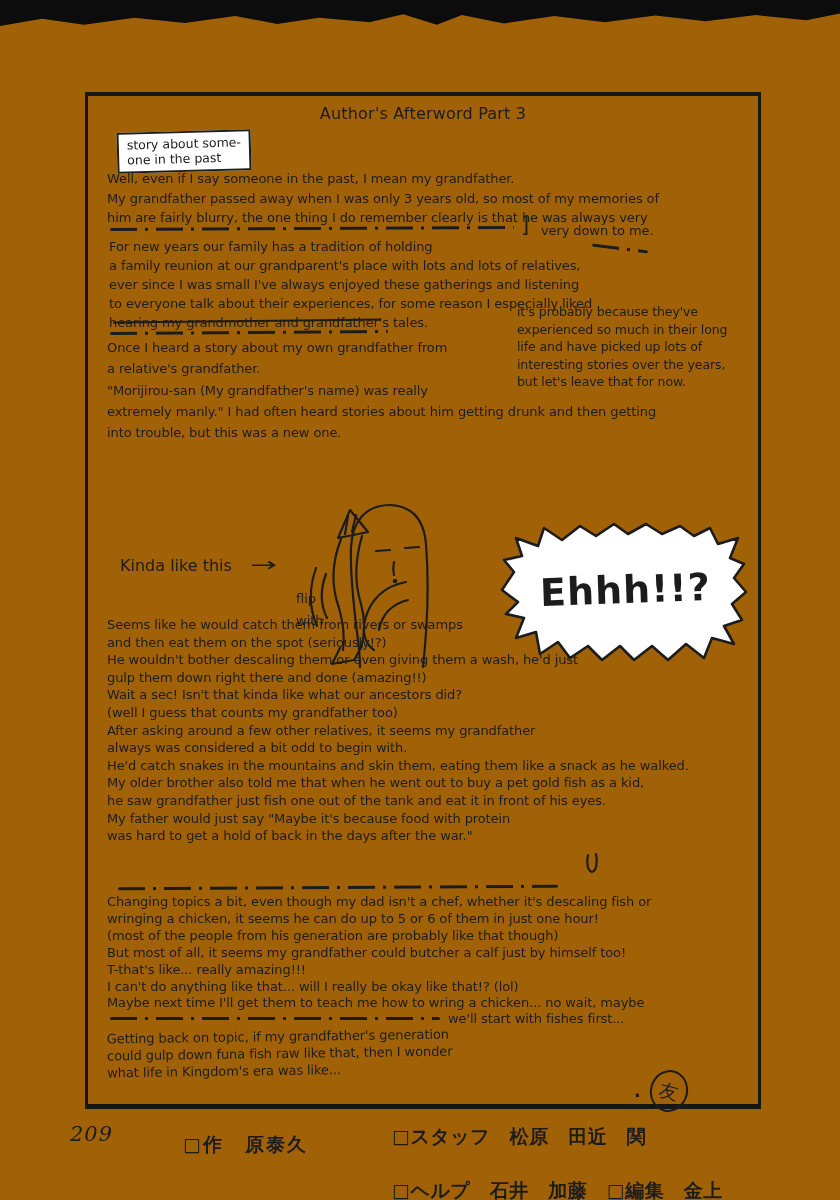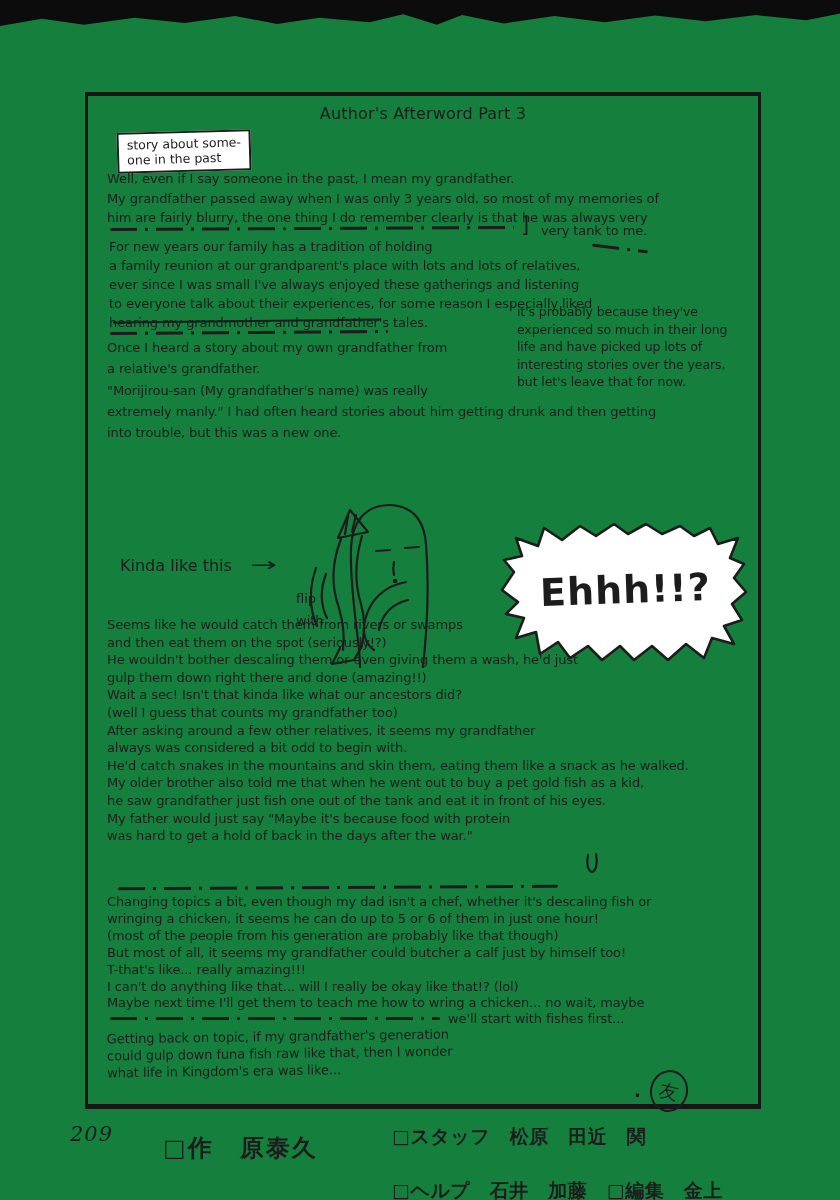--- a/index.html
+++ b/index.html
@@ -1,16 +1,16 @@
 <!DOCTYPE html>
 <html><head>
 <meta charset="utf-8">
 <style>
   html,body{margin:0;padding:0;background:#ffffff;}
-  .page{position:relative;width:840px;height:1200px;background:#15803d;overflow:hidden;
+  .page{position:relative;width:840px;height:1200px;background:#a16207;overflow:hidden;
         font-family:"DejaVu Sans",sans-serif;color:#1c1c1c;}
   .abs{position:absolute;}
   .hand{font-size:13px;letter-spacing:-0.1px;line-height:19px;}
   .lines{white-space:pre-line;}
   .topbar{left:0;top:0;width:840px;height:26px;background:#0c0c0c;
     clip-path:polygon(0 0,100% 0,100% 52%,96% 78%,90% 58%,84% 82%,78% 60%,72% 86%,66% 62%,
       60% 90%,55% 58%,52% 95%,48% 55%,44% 86%,38% 68%,33% 92%,28% 62%,22% 88%,16% 68%,
       10% 95%,5% 72%,0 100%);}
   .frame{left:85px;top:92px;width:670px;height:1008px;border:3px solid #161616;
          border-top-width:4px;border-bottom-width:5px;}
@@ -21,21 +21,21 @@
       #1c1c1c 35px 38px,transparent 38px 46px);border-radius:2px;}
   .solidline{height:2px;background:#1c1c1c;border-radius:2px;}
   .note{font-size:12.5px;letter-spacing:-0.1px;}
   .sfx{font-size:13px;}
   .bubbletext{font-weight:bold;font-size:38px;letter-spacing:1px;transform:rotate(-2deg);}
   .stamp{width:34px;height:38px;border:2px solid #1c1c1c;border-radius:50%;
          transform:rotate(14deg);display:flex;align-items:center;justify-content:center;
          font-size:19px;line-height:1;}
   .footer-num{font-family:"DejaVu Serif",serif;font-style:italic;font-size:21px;letter-spacing:1px;}
   .credit{font-weight:bold;font-size:19px;letter-spacing:0.5px;font-family:"DejaVu Sans",sans-serif;margin-left:40px;}
-  .credit-big{font-weight:bold;font-size:24px;letter-spacing:2px;}
+  .credit-big{font-weight:bold;font-size:19px;letter-spacing:2px;margin-left:20px;}
   svg{display:block;}
   svg path, svg circle{stroke:#1c1c1c;fill:none;stroke-width:2.2;stroke-linecap:round;stroke-linejoin:round;}
   svg .fill{fill:#ffffff;stroke-width:2.6;}
 </style>
 </head>
 <body>
 
 <div class="page">
 
   <div class="abs topbar"></div>
@@ -46,21 +46,21 @@
 
   <div class="abs topicbox lines">story about some-
 one in the past</div>
 
   <div class="abs hand lines" style="left:107px;top:169px;line-height:19.5px;">Well, even if I say someone in the past, I mean my grandfather.
 My grandfather passed away when I was only 3 years old, so most of my memories of
 him are fairly blurry, the one thing I do remember clearly is that he was always very</div>
 
   <div class="abs dd" style="left:110px;top:227px;width:404px;transform:rotate(-0.3deg);"></div>
   <div class="abs" style="left:521px;top:213px;font-size:21px;">]</div>
-  <div class="abs hand" style="left:541px;top:221px;">very tank to me.</div>
+  <div class="abs hand" style="left:541px;top:221px;">very down to me.</div>
   <div class="abs dd" style="left:592px;top:247px;width:56px;transform:rotate(7deg);"></div>
 
   <div class="abs hand lines" style="left:109px;top:237px;">For new years our family has a tradition of holding
 a family reunion at our grandparent's place with lots and lots of relatives,
 ever since I was small I've always enjoyed these gatherings and listening
 to everyone talk about their experiences, for some reason I especially liked
 hearing my grandmother and grandfather's tales.</div>
   <div class="abs solidline" style="left:113px;top:320px;width:268px;transform:rotate(-0.7deg);"></div>
   <div class="abs dd" style="left:110px;top:331px;width:278px;transform:rotate(-0.4deg);"></div>
 

